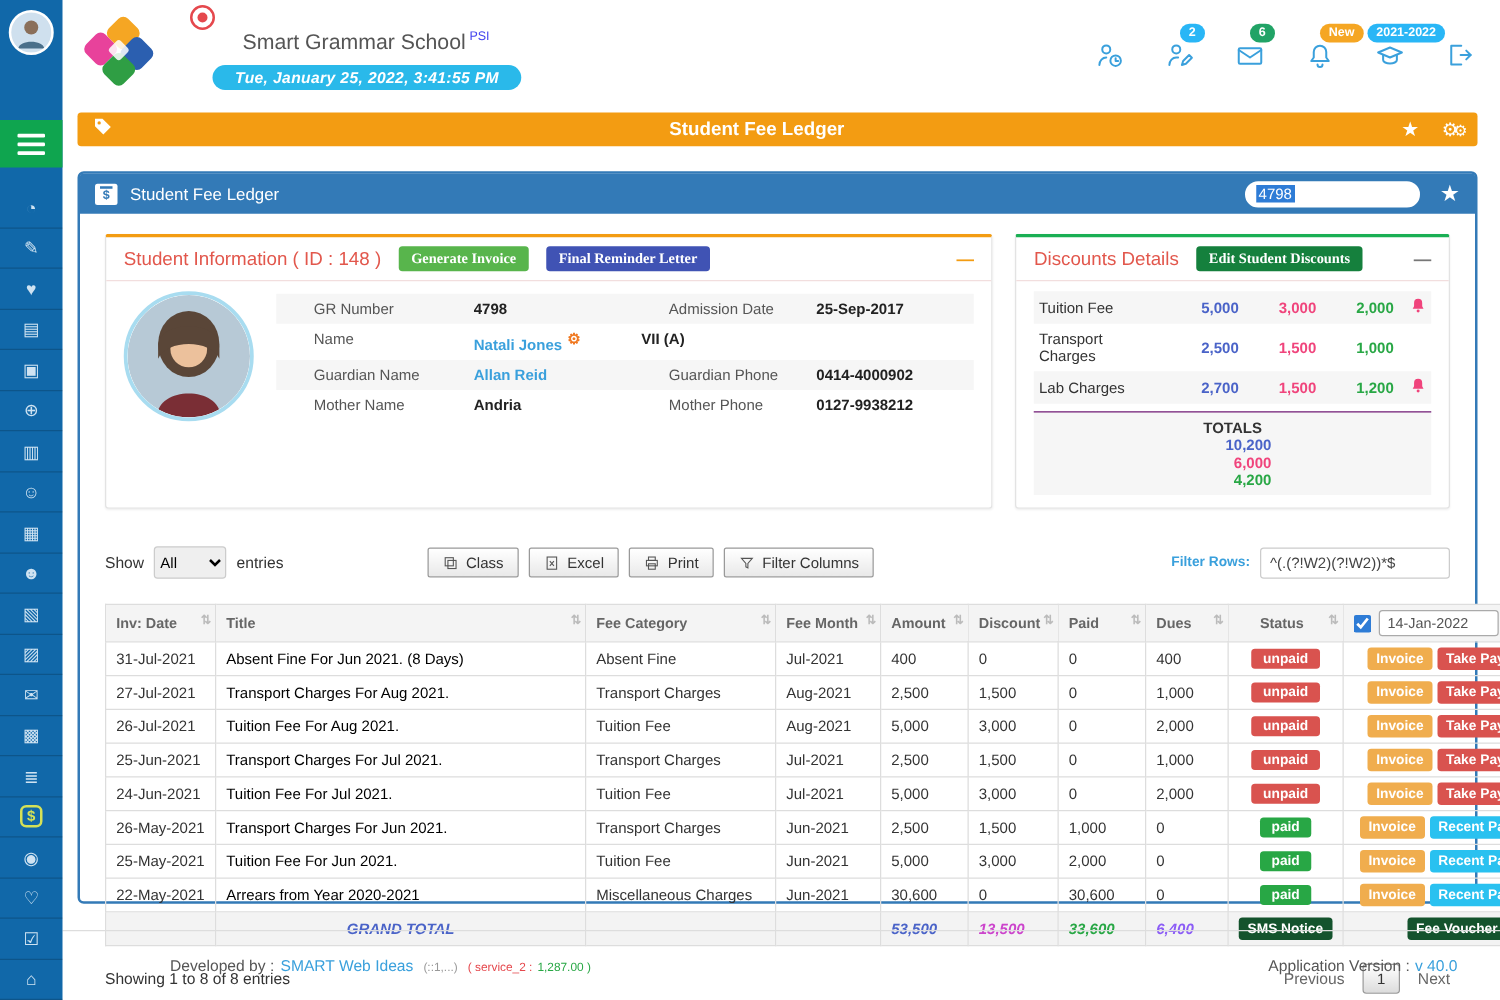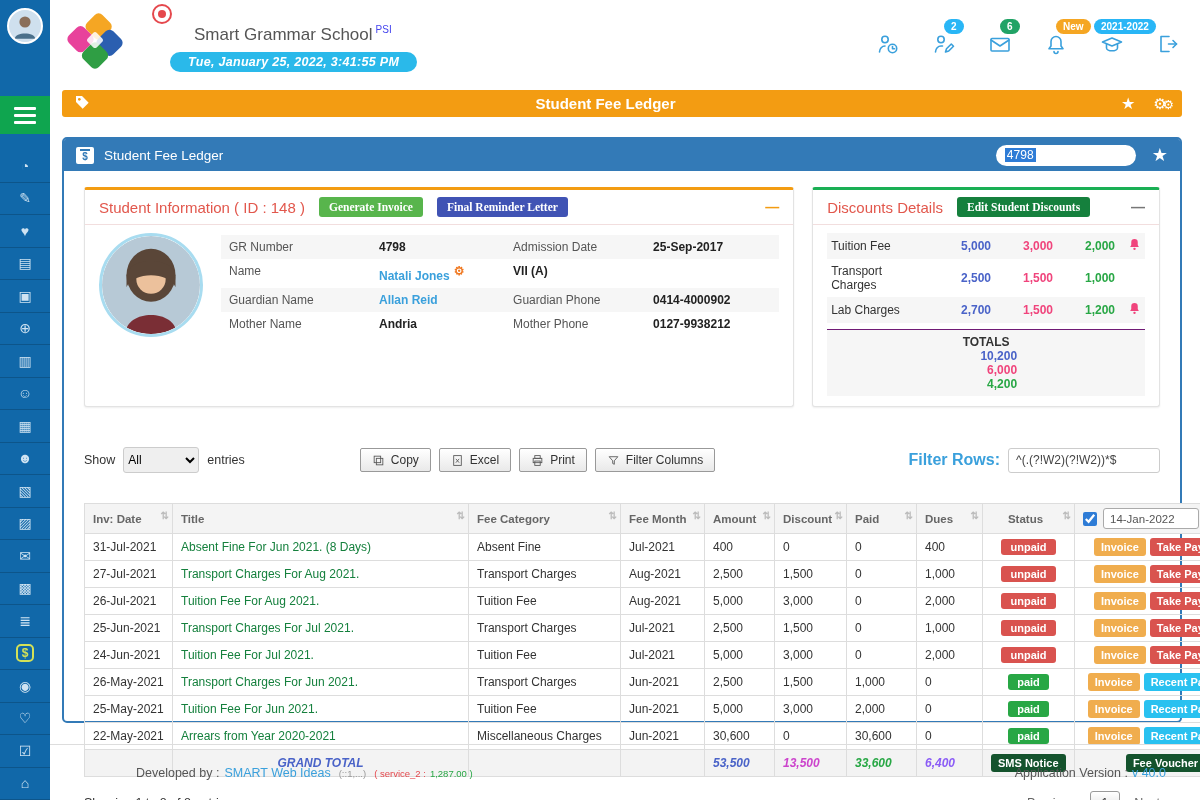--- a/index.html
+++ b/index.html
@@ -62,51 +62,51 @@
   .btn.orange { background:#15803d; }
   .collapse { margin-left:auto; font-weight:bold; cursor:pointer; font-size:14px; }
   .collapse.o { color:#f39c12; }
   .collapse.g { color:#777; }
   .student-body { display:flex; padding:8px 14px 12px; align-items:center; }
   .photo-ring { width:104px; height:104px; border-radius:50%; border:3px solid #a8dcf0; overflow:hidden; flex:0 0 auto; margin-right:18px; }
   .sgrid { flex:1; }
   .srow { display:grid; grid-template-columns:150px 1fr 140px 1fr; }
   .srow.stripe { background:#f6f6f6; }
   .srow > div { padding:5px 8px; font-size:12px; }
-  .srow .lbl { color:#555; }
+  .srow .lbl { color:#555;margin-left:22px; }
   .srow .val { font-weight:bold; color:#222; }
   .srow .val.link { color:#3aa0dc; cursor:pointer; }
   .gear-mini { color:#f07820; font-size:12px; vertical-align:super; margin-left:4px; cursor:pointer; }
   .disc-body { padding:8px 14px 10px; }
   .drow { display:flex; align-items:center; padding:5px 4px; font-size:12px; }
   .drow.stripe { background:#f6f6f6; }
   .drow .dname { flex:1; color:#333; }
   .drow .num { width:62px; text-align:right; font-weight:bold; }
   .drow .num.blue { color:#4a63c8; }
   .drow .num.pink { color:#f0447c; }
   .drow .num.green { color:#28a745; }
   .drow .bellc { width:26px; text-align:right; }
   .drow .bellc svg { width:13px; height:13px; fill:#f0447c; }
   .drow.totals { border-top:1px solid #701a75; margin-top:6px; background:#f6f6f6;flex-direction:column; }
   .drow.totals .dname { font-weight:bold; }
   
   .controls { display:flex; align-items:center; margin:22px 0 12px; font-size:12.5px; }
-  .controls select { margin:18px 8px; height:26px; width:76px; border:1px solid #ccc; border-radius:3px; font-family:inherit; font-size:12px; }
+  .controls select { margin:8px 8px; height:26px; width:58px; border:1px solid #ccc; border-radius:3px; font-family:inherit; font-size:12px; }
   .dt-buttons { display:flex; gap:8px; margin-left:115px; }
   .dtb { display:flex; align-items:center; gap:6px; border:1px solid #999; border-radius:2px; background:linear-gradient(#ffffff,#e9e9e9); padding:4px 11px; font-size:12px; color:#333; cursor:pointer; font-family:inherit; }
   .dtb svg { width:13px; height:13px; stroke:#555; fill:none; stroke-width:1.6; }
   .filter-rows { margin-left:auto; display:flex; align-items:center; gap:8px; }
-  .filter-rows .frl { color:#3aa0dc; font-weight:bold; font-size:16px; }
+  .filter-rows .frl { color:#3aa0dc; font-weight:bold; font-size:11px; }
   .filter-rows input { width:152px; height:25px; border:1px solid #ccc; border-radius:3px; font-size:12px; padding:0 7px; font-family:inherit; color:#444; }
   
   table.fees { width:100%; border-collapse:collapse; table-layout:fixed; font-size:12px; }
   .fees th, .fees td { border:1px solid #ddd; padding:4px 8px; text-align:left; overflow:hidden; white-space:nowrap; }
   .fees thead th { background:#f4f4f4; color:#666; font-size:11.5px; font-weight:bold; cursor:pointer; position:relative; padding-right:14px; }
   .fees thead th .sort { position:absolute; right:3px; top:6px; color:#bbb; font-size:10px; }
-  .fees td.link { color:#15803d; cursor:pointer; }
+  .fees td.link { color:#000000; cursor:pointer; }
   .badge { display:inline-block; color:#fff; font-size:11px; font-weight:bold; padding:2px 9px; border-radius:3px; }
   .badge.unpaid { background:#d9534f; }
   .badge.paid { background:#28a745; }
   .abtn { border:none; color:#fff; font-weight:bold; font-size:11px; padding:3px 7px; border-radius:3px; cursor:pointer; margin-right:4px; font-family:inherit; }
   .abtn.invoice { background:#f0ad4e; }
   .abtn.take-payment { background:#d9534f; }
   .abtn.recent-payment { background:#29c1f0; }
   .abtn.magenta, .badge.sms-notice { background:#14532d; border:none; color:#fff; cursor:pointer; }
   .cellc { text-align:center !important; }
   .gt td { background:#f3f3f3; font-style:italic; font-weight:bold; }
@@ -401,21 +401,21 @@
     <div class="controls">
       <span>Show</span>
       <select><option>All</option></select>
       <span>entries</span>
       <div class="dt-buttons">
         <button class="dtb">
             <svg viewBox="0 0 24 24">
               <rect x="8" y="8" width="12" height="12"></rect>
               <rect x="4" y="4" width="12" height="12"></rect>
             </svg>
-            <span>Copy</span>
+            <span>Class</span>
           </button>
         <button class="dtb">
             <svg viewBox="0 0 24 24">
               <rect x="5" y="3" width="14" height="18"></rect>
               <path d="M9 9l6 7M15 9l-6 7"></path>
             </svg>
             <span>Excel</span>
           </button>
         <button class="dtb">
             <svg viewBox="0 0 24 24">

